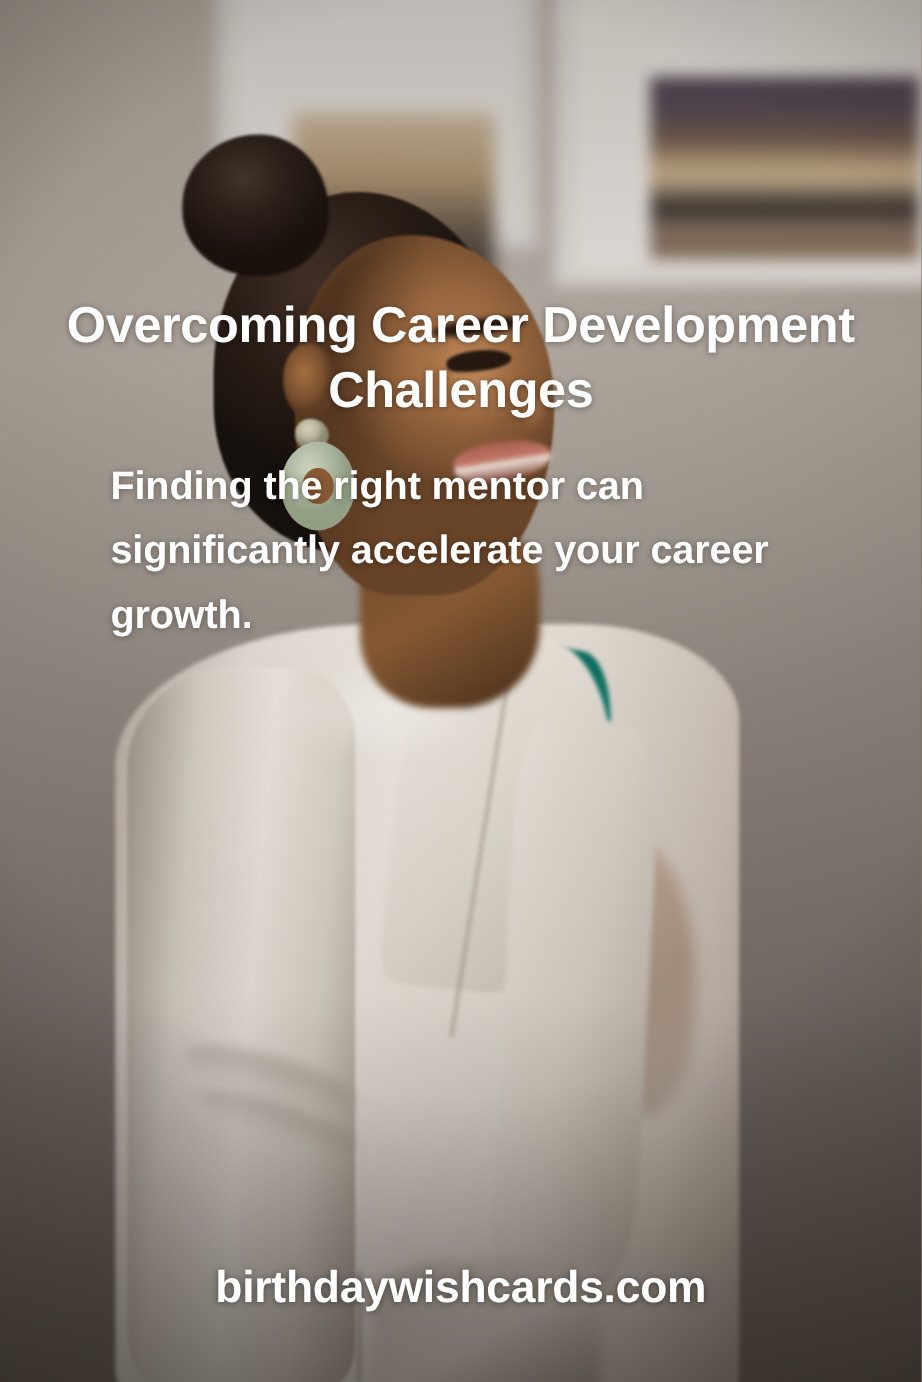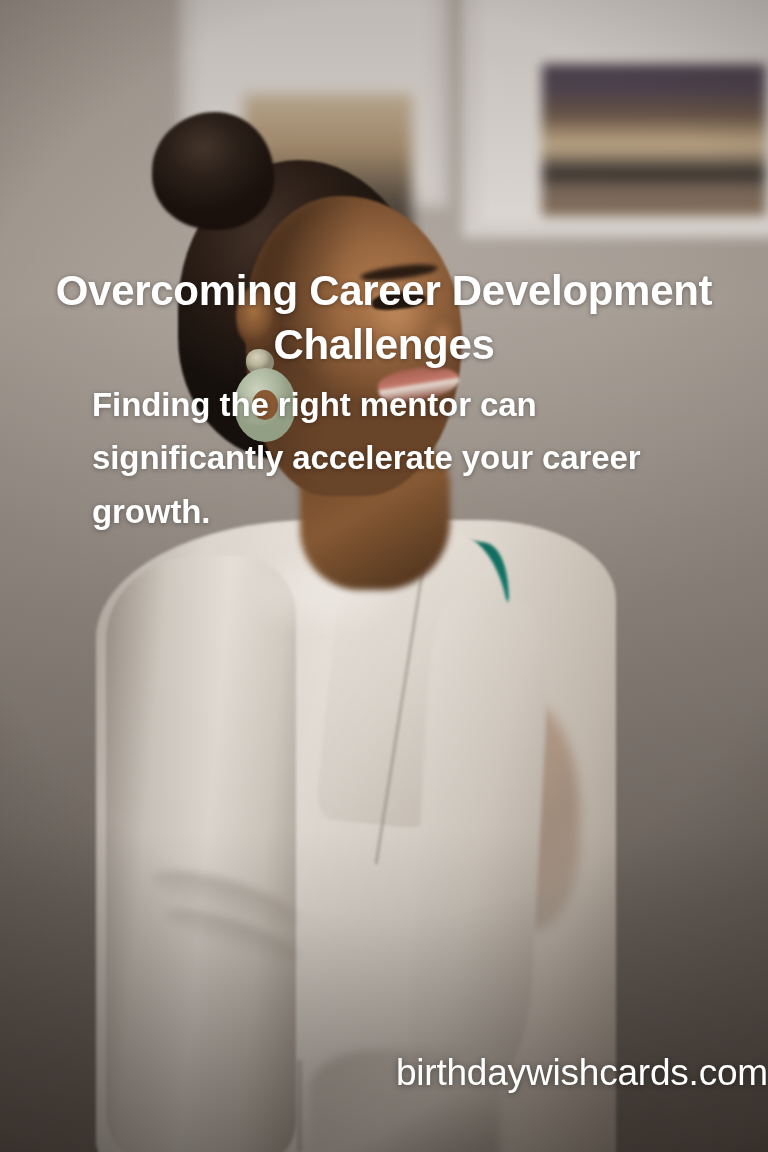--- a/index.html
+++ b/index.html
@@ -292,21 +292,20 @@
     padding:0 2px;
   }
   .title {
     color:#ffffff;
     font-size:42px;
     font-weight:bold;
     line-height:1.28;
     letter-spacing:-.3px;
     text-shadow:0 1px 5px rgba(0,0,0,.38);
     white-space:normal;
-    margin-top:20px;
   }
 
   .subtitle-block {
     position:absolute; left:0; right:0; top:378px;
     text-align:left;
     padding:0 92px;
   }
   .subtitle {
     color:#ffffff;
     font-size:33px;
@@ -316,24 +315,23 @@
     text-shadow:0 1px 5px rgba(0,0,0,.35);
   }
 
   .footer-block {
     position:absolute; left:0; right:0; bottom:58px;
     text-align:center;
   }
   .footer {
     color:#ffffff;
     font-size:37px;
-    font-weight:normal;
+    font-weight:bold;
     letter-spacing:-.2px;
     text-shadow:0 1px 6px rgba(0,0,0,.45);
-    text-align:right;
   }
 </style>
 </head>
 <body>
 
 <div class="card">
 
   <div class="photo">
 
     <div class="wall"></div>

